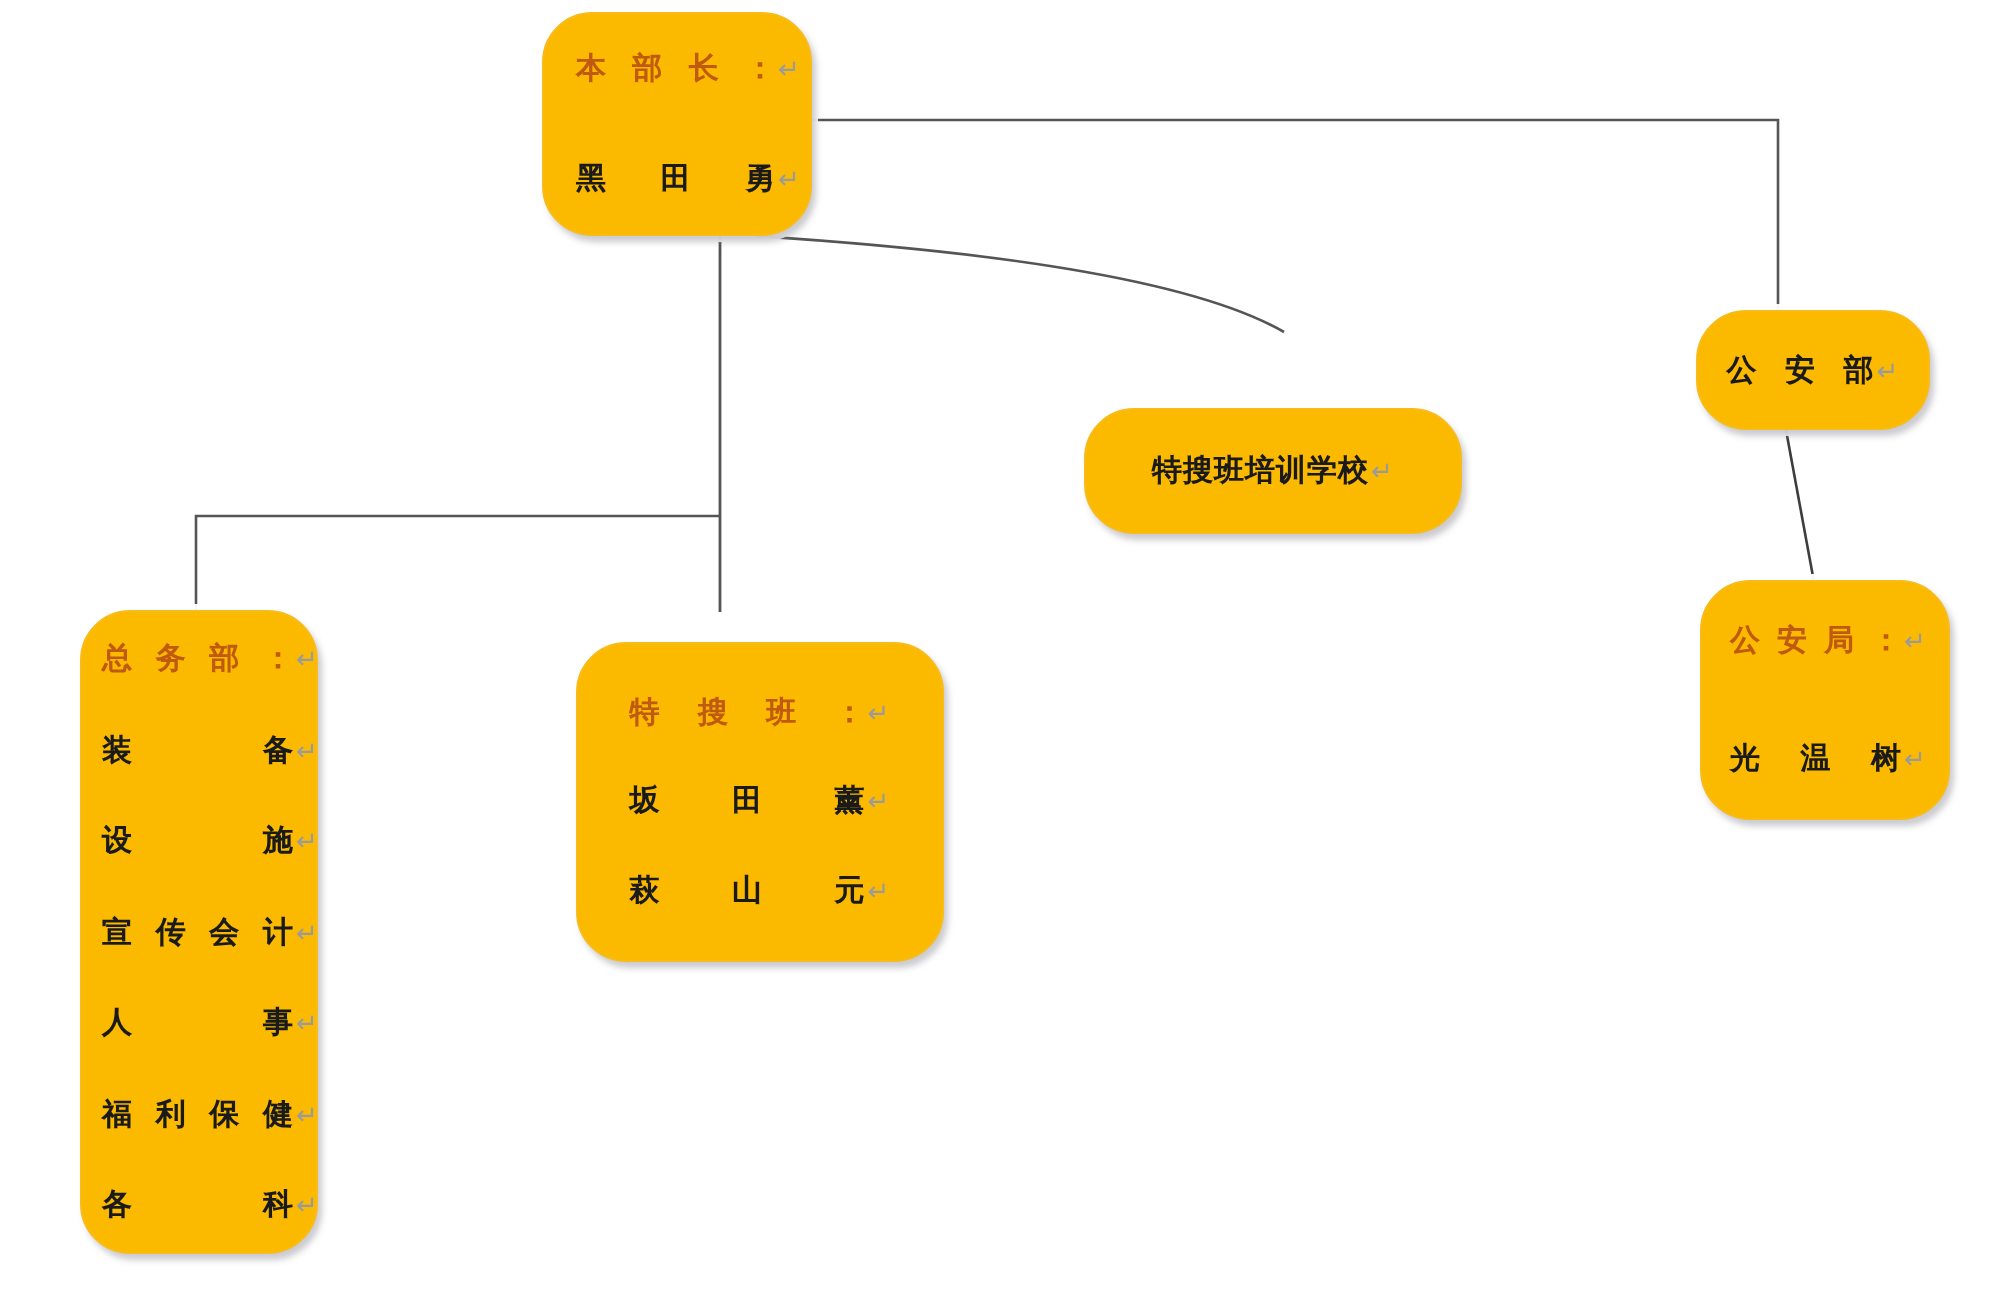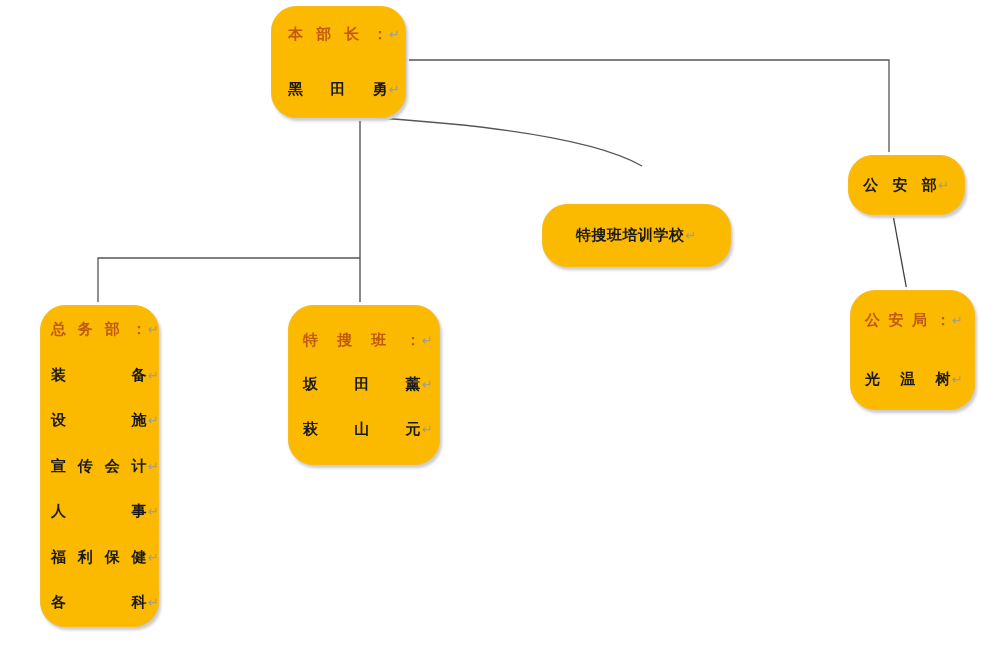--- a/index.html
+++ b/index.html
@@ -94,23 +94,24 @@
   #node-psb .spread { width: 86px; }
 
   #node-general {
     left: 40px; top: 305px; width: 119px; height: 322px;
     padding: 14px 24px 14px 10px;
     justify-content: space-between;
   }
   #node-general .spread { width: 96px; }
 
   #node-special {
-    left: 288px; top: 305px; width: 152px; height: 160px;
+    left: 288px; top: 321px; width: 184px; height: 160px;
     padding: 12px 14px;
     justify-content: space-around;
+    align-items: center;
   }
   #node-special .spread { width: 118px; }
 </style>
 </head>
 <body>
 
 <div id="canvas">
 
   <svg id="connectors" viewBox="0 0 1000 645" width="1000" height="645">
 

